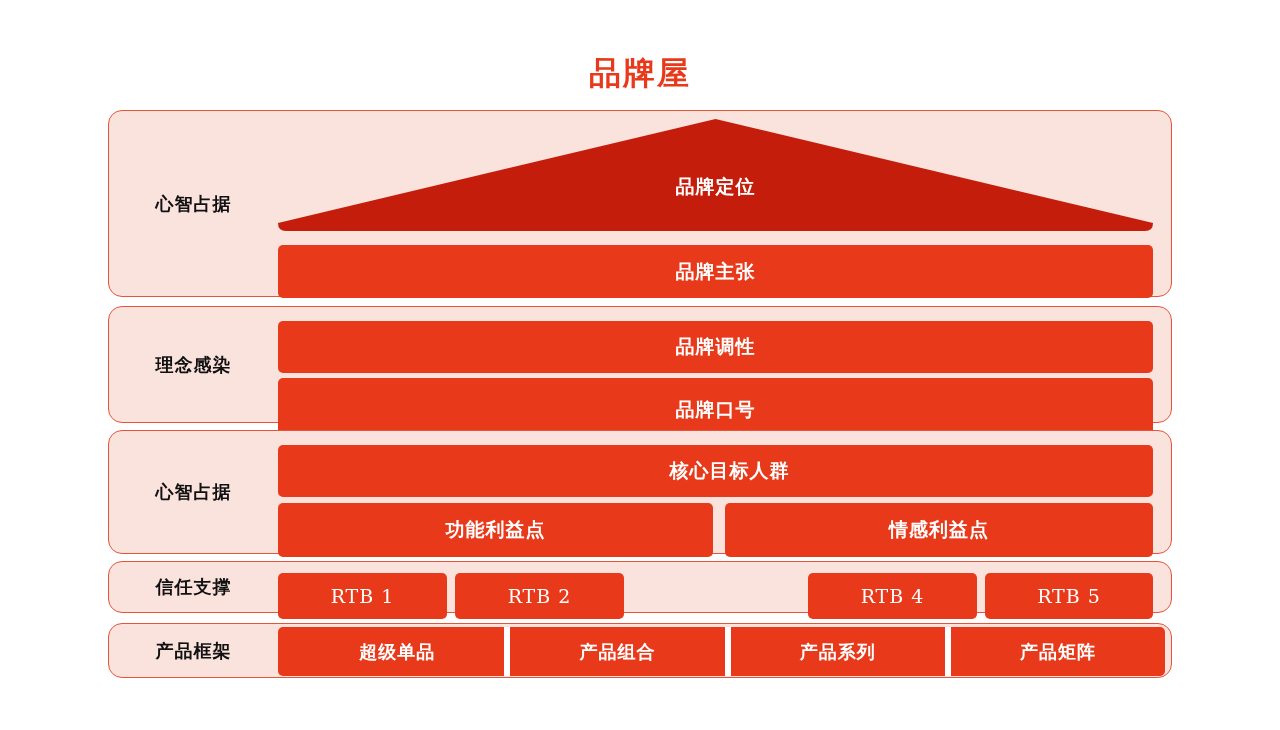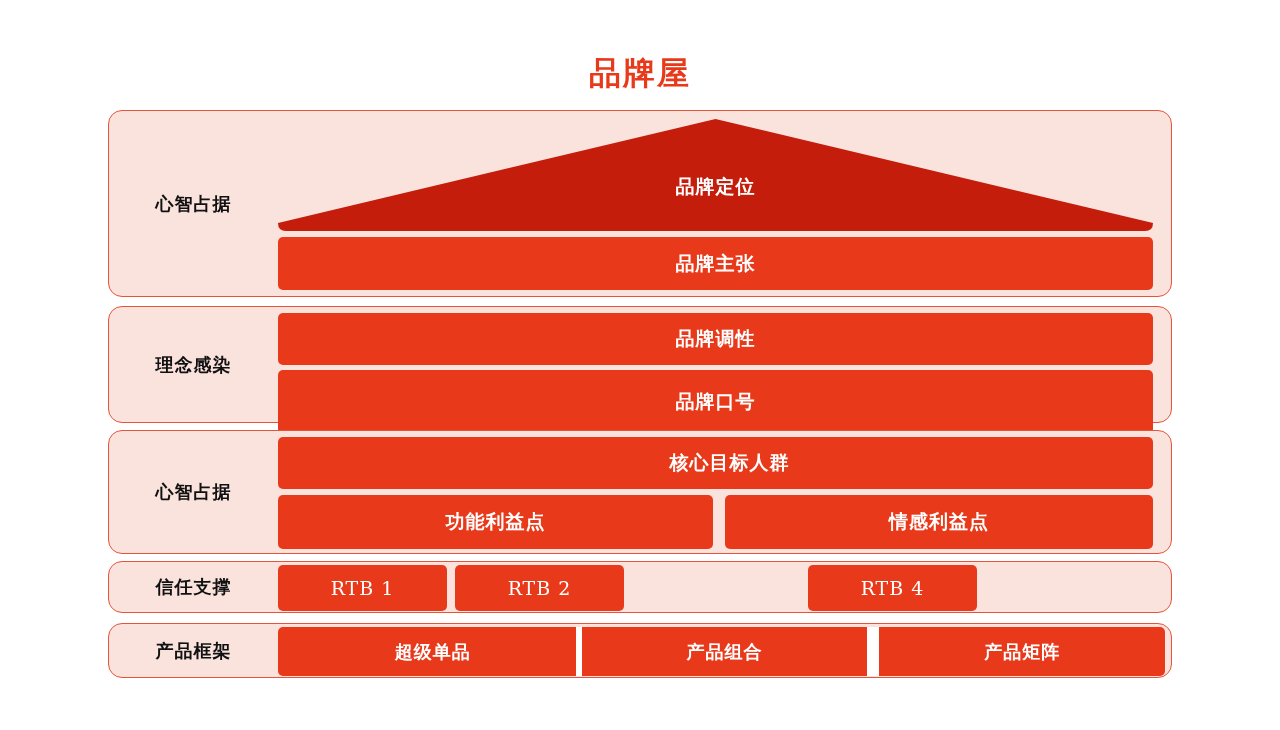--- a/index.html
+++ b/index.html
@@ -54,20 +54,21 @@
     position:absolute;
     background:#e8391a;
     border-radius:5px;
     display:flex;align-items:center;justify-content:center;
     color:#ffffff;
     font-weight:bold;
     font-size:19px;
     letter-spacing:1px;
     box-sizing:border-box;
     font-family:"DejaVu Sans","Liberation Sans",sans-serif;
+    margin-top:8px;
   }
 
   
   .roof-wrap{
     position:absolute;
     left:0;top:8px;
     width:875px;height:112px;
   }
   .roof-wrap svg{display:block;width:875px;height:112px;}
   .roof-label{
@@ -137,30 +138,32 @@
       <div class="blk" style="left:447px;top:64px;width:428px;height:54px;">情感利益点</div>
     </div>
   </div>
 
   <div class="section" id="sec4" style="top:561px;height:52px;">
     <div class="sec-label">信任支撑</div>
     <div class="sec-body">
       <div class="blk serif" style="left:0;top:3px;width:169px;height:46px;">RTB 1</div>
       <div class="blk serif" style="left:177px;top:3px;width:169px;height:46px;">RTB 2</div>
       <div class="blk serif" style="left:530px;top:3px;width:169px;height:46px;">RTB 4</div>
+      <div class="blk serif" style="left:707px;top:3px;width:168px;height:46px;">RTB 5</div>
     </div>
   </div>
 
   <div class="section" id="sec5" style="top:623px;height:55px;">
     <div class="sec-label">产品框架</div>
     <div class="sec-body">
       <div class="strip" style="top:3px;height:49px;padding-left:12px;">
         <div class="cell">超级单品</div>
         <div class="divider"></div>
         <div class="cell">产品组合</div>
         <div class="divider"></div>
+        <div class="cell">产品系列</div>
         <div class="divider"></div>
         <div class="cell">产品矩阵</div>
       </div>
     </div>
   </div>
 
 </div>
 
 </body></html>

